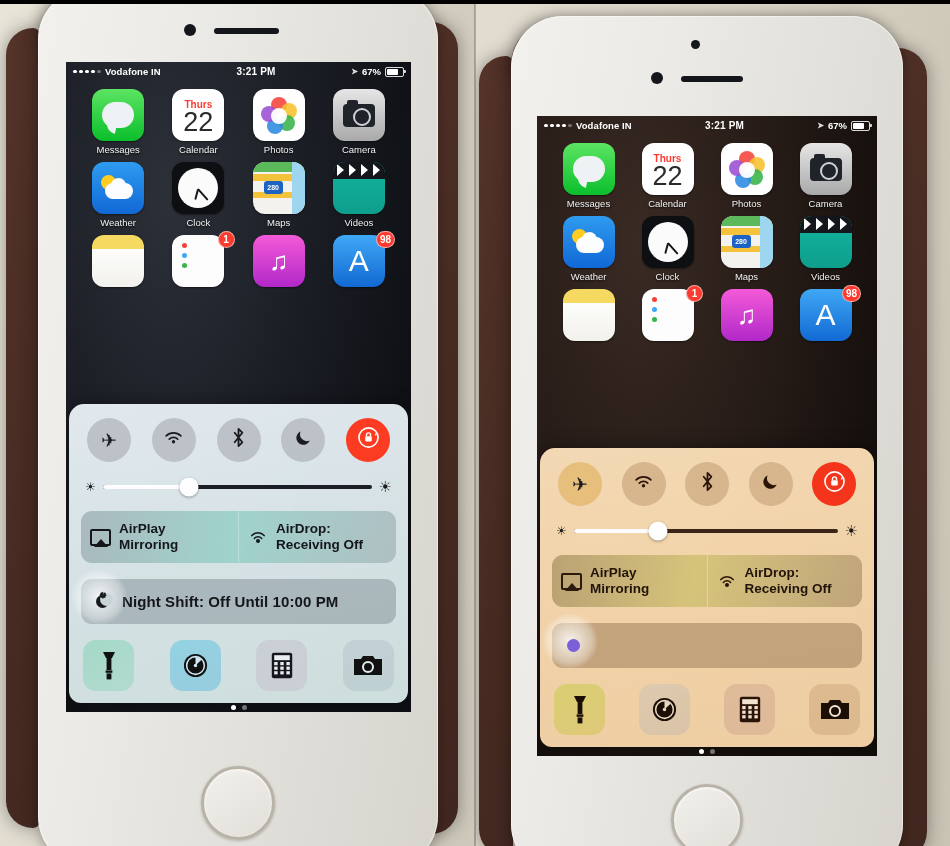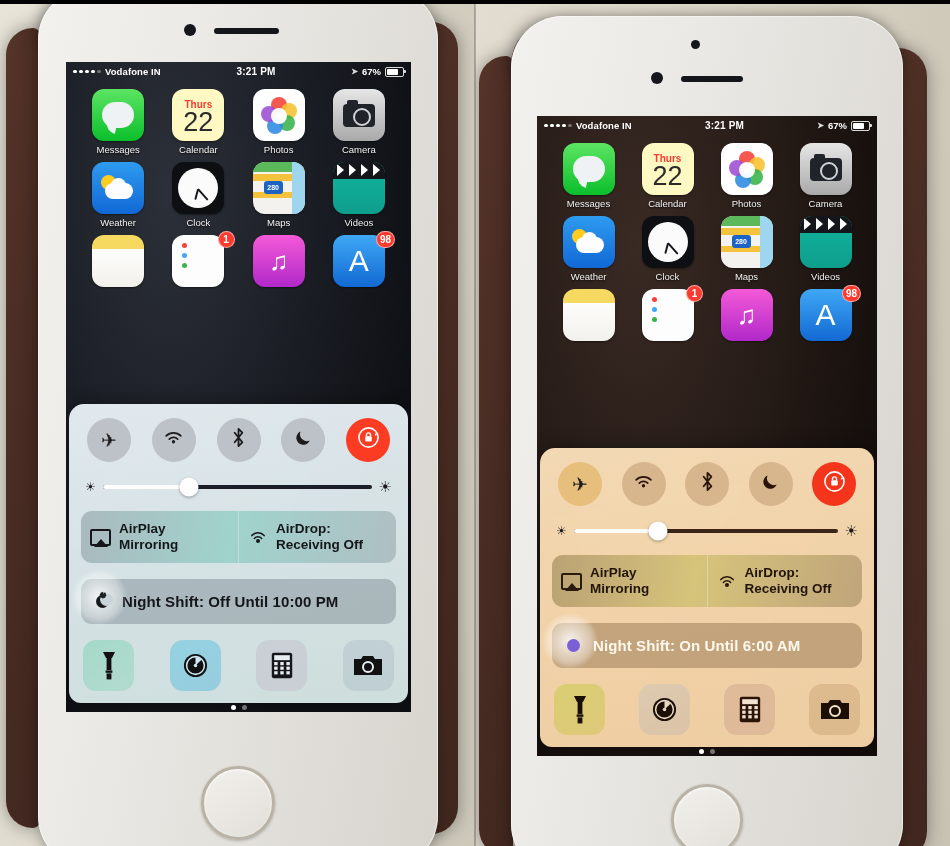--- a/index.html
+++ b/index.html
@@ -119,21 +119,21 @@
     position:absolute;top:-4px;right:4px;min-width:17px;height:17px;border-radius:9px;
     background:#fc3b30;color:#fff;font-size:10px;font-weight:700;
     display:flex;align-items:center;justify-content:center;padding:0 3px;box-sizing:border-box;
     border:1.2px solid rgba(255,255,255,.55);z-index:3;
   }
 
   
   .ic-messages{background:linear-gradient(180deg,#5ce462,#0bbf2c);}
   .bubble{width:32px;height:26px;background:#eef2f4;border-radius:14px;position:relative;}
   .bubble::after{content:"";position:absolute;left:4px;bottom:-5px;width:10px;height:10px;background:#eef2f4;border-radius:0 0 0 10px;transform:rotate(12deg);}
-  .ic-calendar{background:#fef9c3;flex-direction:column;}
+  .ic-calendar{background:#ffffff;flex-direction:column;}
   .cal-top{color:#fb3b30;font-size:10px;font-weight:700;line-height:1;margin-top:5px;}
   .cal-day{color:#2b2b2b;font-size:27px;font-weight:300;line-height:1;margin-top:-1px;}
   .ic-photos{background:#fff;}
   .flower{position:relative;width:36px;height:36px;}
   .flower span{position:absolute;width:16px;height:16px;border-radius:50%;opacity:.88;}
   .ic-camera{background:linear-gradient(180deg,#e6e6e6,#a9a9a9);}
   .cam-body{width:32px;height:23px;background:#20232a;border-radius:4px;position:relative;}
   .cam-body::before{content:"";position:absolute;left:10px;top:4px;width:14px;height:14px;border:2.5px solid #cfd3d8;border-radius:50%;}
   .cam-body::after{content:"";position:absolute;left:4px;top:-4px;width:11px;height:5px;background:#20232a;border-radius:2px 2px 0 0;}
   .ic-weather{background:linear-gradient(180deg,#2e9bf0,#1168d6);}
@@ -786,21 +786,20 @@
                 <span>AirDrop:</span><br>
                 <span>Receiving Off</span>
               </span>
             </div>
           </div>
 
           <div class="nsbar">
             <span class="ns-ic">
               <span class="moon"></span>
             </span>
-            <span class="ns-txt">Night Shift: On Until 6:00 AM</span>
           </div>
 
           <div class="shorts">
             <div class="short torch">
               <span>
                 <svg width="18" height="30" viewBox="0 0 18 30">
                     <path d="M3 1h12l-3 6H6z" fill="#1a0e05"></path>
                     <rect x="6.6" y="7" width="4.8" height="12" fill="#1a0e05"></rect>
                     <rect x="5.6" y="19.4" width="6.8" height="2.4" fill="#1a0e05"></rect>
                     <rect x="6.6" y="22.4" width="4.8" height="6" fill="#1a0e05"></rect>

